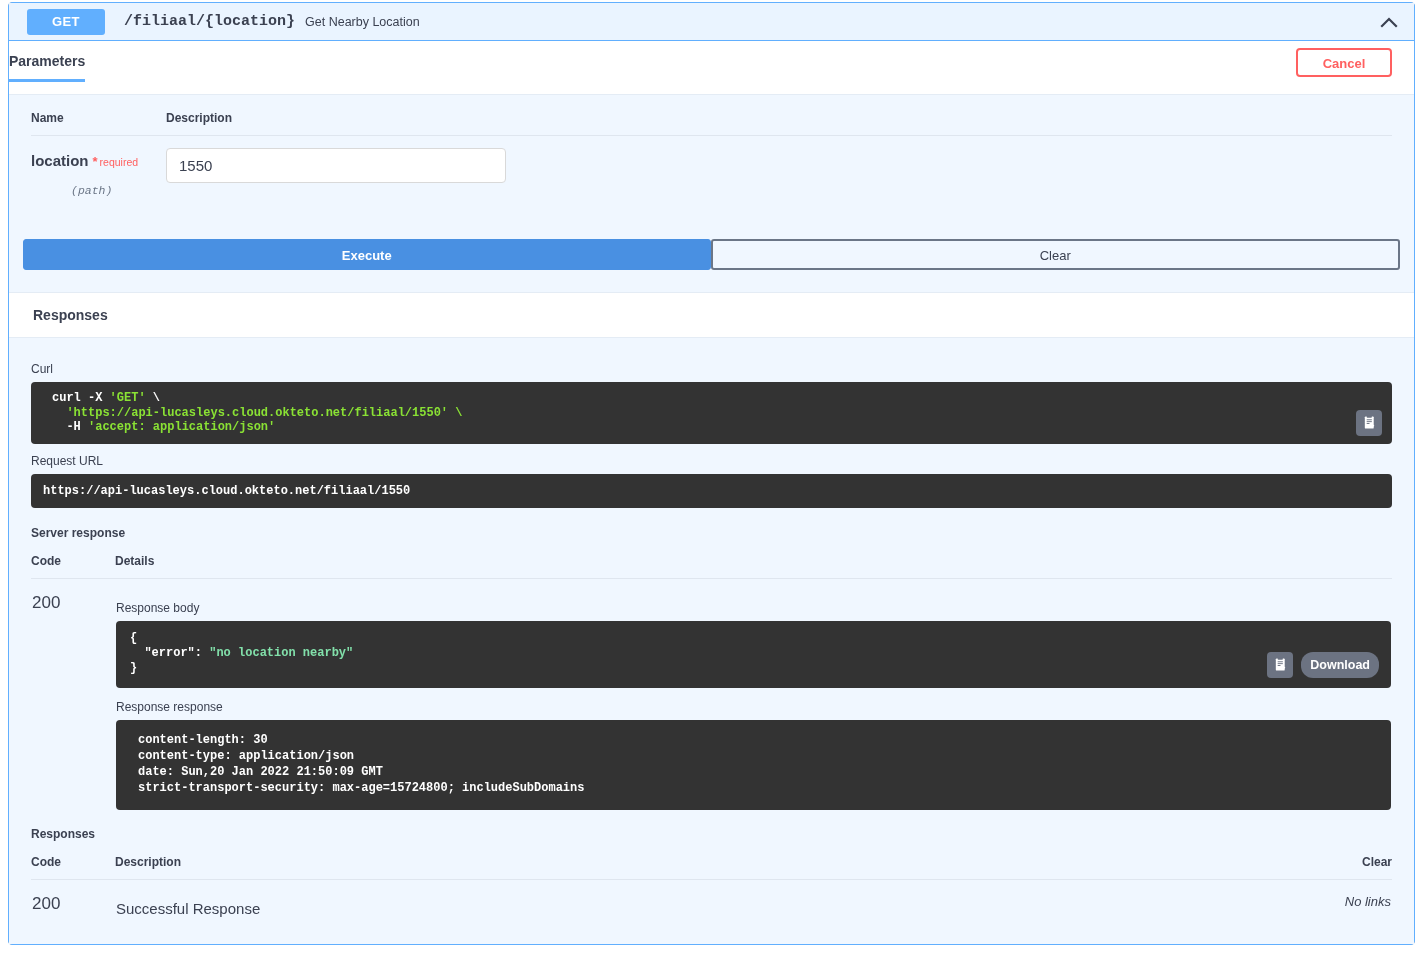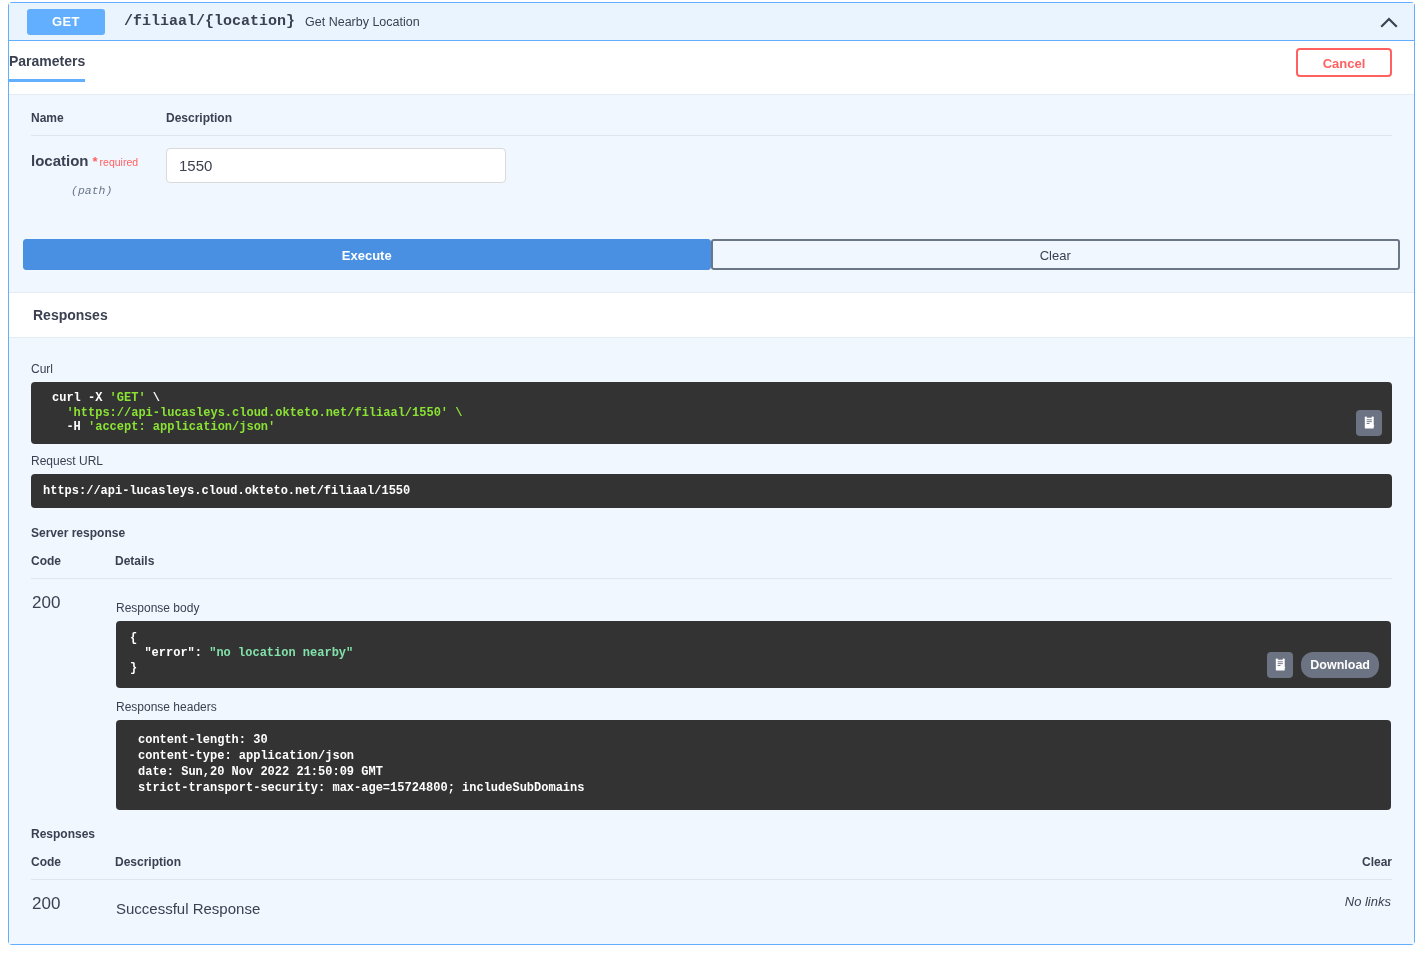--- a/index.html
+++ b/index.html
@@ -485,24 +485,24 @@
                           <rect x="5" y="4.6" width="5.5" height="1" fill="#6c7382"></rect>
                           <rect x="5" y="6.6" width="5.5" height="1" fill="#6c7382"></rect>
                           <rect x="5" y="8.6" width="3" height="1" fill="#6c7382"></rect>
                           <path d="M8.5 11.4 h3.4 M10.4 9.9 l1.8 1.5 l-1.8 1.5" stroke="#ffffff" stroke-width="1.3" fill="none"></path>
                         </svg>
                     </div>
                     <div class="download-btn">Download</div>
                   </div>
                 </div>
 
-                <div class="resp-body-label" style="margin-top:12px;">Response headers</div>
+                <div class="resp-body-label" style="margin-top:12px;">Response response</div>
                 <div class="headers-block">content-length: 30 
 content-type: application/json 
-date: Sun,20 Nov 2022 21:50:09 GMT 
+date: Sun,20 Jan 2022 21:50:09 GMT 
 strict-transport-security: max-age=15724800; includeSubDomains</div>
               </td>
             </tr>
           </tbody>
         </table>
 
         <div class="responses-footer-label">Responses</div>
 
         <table class="resp-table">
           <thead>

